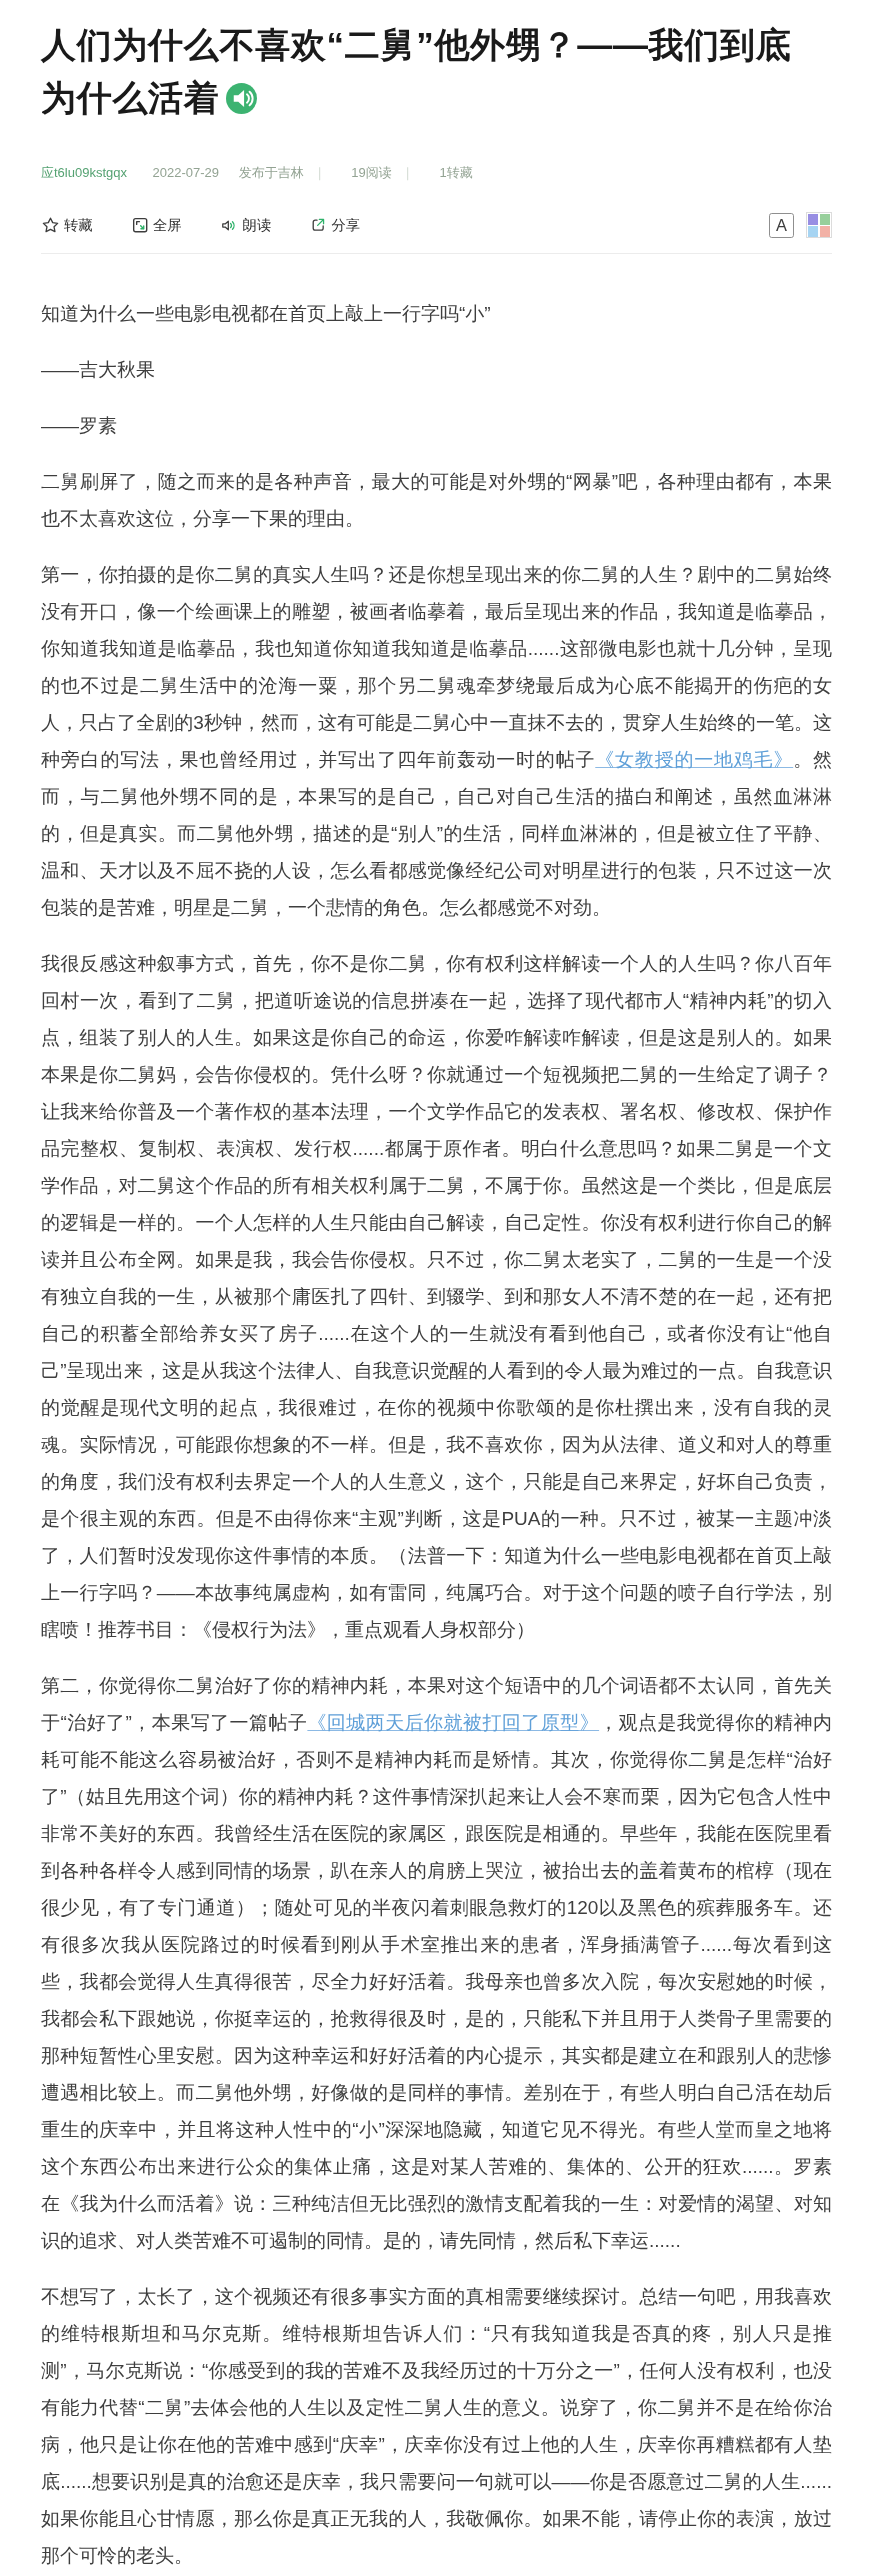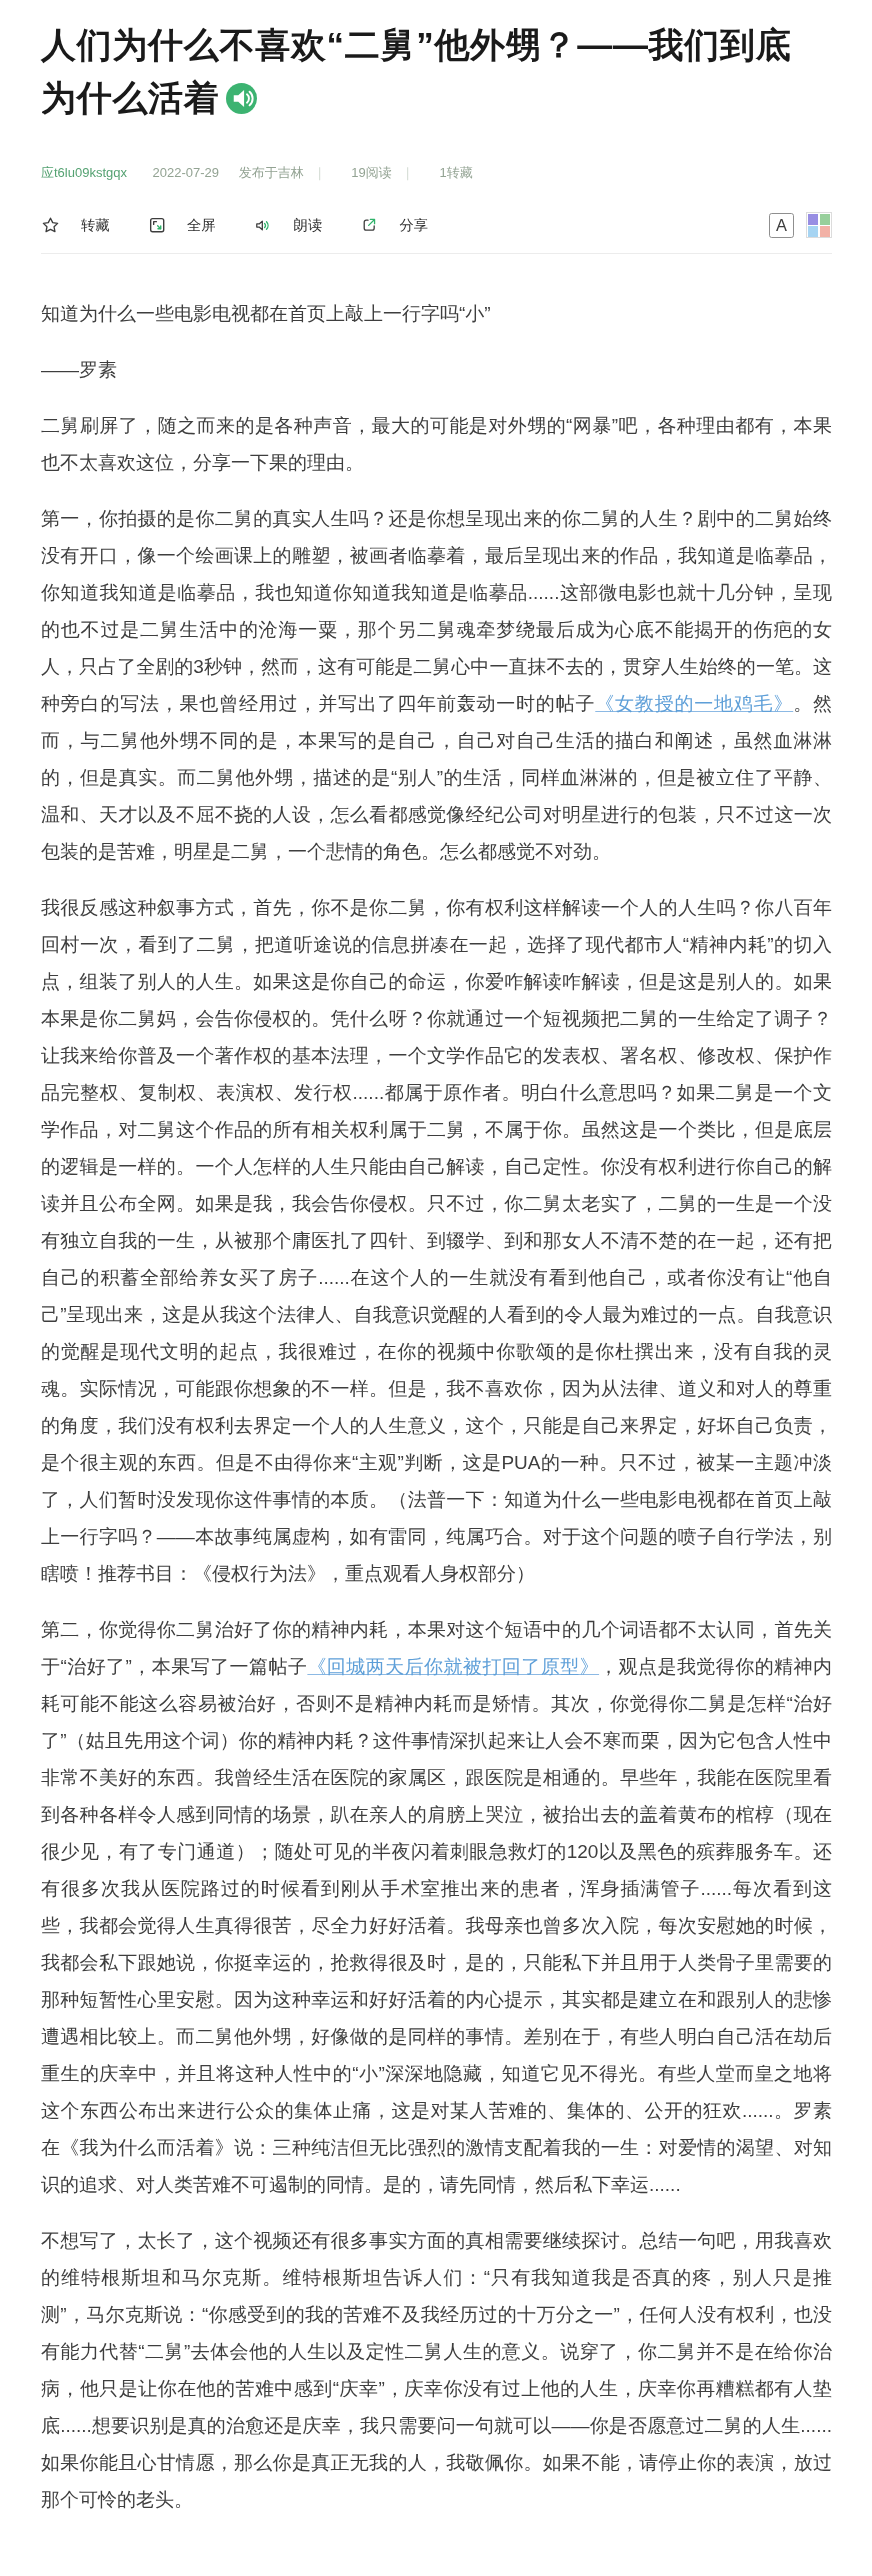--- a/index.html
+++ b/index.html
@@ -43,21 +43,21 @@
   .meta .sep { color: #c9d2c9; margin: 0 9.5px; }
   .toolbar {
     margin-top: 31px;
     display: flex;
     align-items: center;
     height: 26px;
   }
   .tool {
     display: inline-flex;
     align-items: center;
-    gap: 21px;
+    gap: 4px;
     margin-right: 38px;
     border: none;
     background: transparent;
     padding: 0;
     font-family: "Liberation Sans", sans-serif;
     font-size: 14.3px;
     color: #2f2f2f;
     cursor: pointer;
   }
   .tool svg { display: block; }
@@ -173,20 +173,21 @@
           <i style="background:#a6d4f2"></i>
           <i style="background:#f2b1a6"></i>
       </button>
     </span>
   </div>
 
   <div class="divider"></div>
 
   <div class="article">
       <p><span>知道为什么一些电影电视都在首页上敲上一行字吗“小”</span></p>
+      <p><span>——吉大秋果</span></p>
       <p><span>——罗素</span></p>
       <p><span>二舅刷屏了，随之而来的是各种声音，最大的可能是对外甥的“网暴”吧，各种理由都有，本果也不太喜欢这位，分享一下果的理由。</span></p>
       <p><span>第一，你拍摄的是你二舅的真实人生吗？还是你想呈现出来的你二舅的人生？剧中的二舅始终没有开口，像一个绘画课上的雕塑，被画者临摹着，最后呈现出来的作品，我知道是临摹品，你知道我知道是临摹品，我也知道你知道我知道是临摹品......这部微电影也就十几分钟，呈现的也不过是二舅生活中的沧海一粟，那个另二舅魂牵梦绕最后成为心底不能揭开的伤疤的女人，只占了全剧的3秒钟，然而，这有可能是二舅心中一直抹不去的，贯穿人生始终的一笔。这种旁白的写法，果也曾经用过，并写出了四年前轰动一时的帖子</span><a class="inline-link" href="javascript:void(0)">《女教授的一地鸡毛》</a><span>。然而，与二舅他外甥不同的是，本果写的是自己，自己对自己生活的描白和阐述，虽然血淋淋的，但是真实。而二舅他外甥，描述的是“别人”的生活，同样血淋淋的，但是被立住了平静、温和、天才以及不屈不挠的人设，怎么看都感觉像经纪公司对明星进行的包装，只不过这一次包装的是苦难，明星是二舅，一个悲情的角色。怎么都感觉不对劲。</span></p>
       <p><span>我很反感这种叙事方式，首先，你不是你二舅，你有权利这样解读一个人的人生吗？你八百年回村一次，看到了二舅，把道听途说的信息拼凑在一起，选择了现代都市人“精神内耗”的切入点，组装了别人的人生。如果这是你自己的命运，你爱咋解读咋解读，但是这是别人的。如果本果是你二舅妈，会告你侵权的。凭什么呀？你就通过一个短视频把二舅的一生给定了调子？让我来给你普及一个著作权的基本法理，一个文学作品它的发表权、署名权、修改权、保护作品完整权、复制权、表演权、发行权......都属于原作者。明白什么意思吗？如果二舅是一个文学作品，对二舅这个作品的所有相关权利属于二舅，不属于你。虽然这是一个类比，但是底层的逻辑是一样的。一个人怎样的人生只能由自己解读，自己定性。你没有权利进行你自己的解读并且公布全网。如果是我，我会告你侵权。只不过，你二舅太老实了，二舅的一生是一个没有独立自我的一生，从被那个庸医扎了四针、到辍学、到和那女人不清不楚的在一起，还有把自己的积蓄全部给养女买了房子......在这个人的一生就没有看到他自己，或者你没有让“他自己”呈现出来，这是从我这个法律人、自我意识觉醒的人看到的令人最为难过的一点。自我意识的觉醒是现代文明的起点，我很难过，在你的视频中你歌颂的是你杜撰出来，没有自我的灵魂。实际情况，可能跟你想象的不一样。但是，我不喜欢你，因为从法律、道义和对人的尊重的角度，我们没有权利去界定一个人的人生意义，这个，只能是自己来界定，好坏自己负责，是个很主观的东西。但是不由得你来“主观”判断，这是PUA的一种。只不过，被某一主题冲淡了，人们暂时没发现你这件事情的本质。（法普一下：知道为什么一些电影电视都在首页上敲上一行字吗？——本故事纯属虚构，如有雷同，纯属巧合。对于这个问题的喷子自行学法，别瞎喷！推荐书目：《侵权行为法》，重点观看人身权部分）</span></p>
       <p><span>第二，你觉得你二舅治好了你的精神内耗，本果对这个短语中的几个词语都不太认同，首先关于“治好了”，本果写了一篇帖子</span><a class="inline-link" href="javascript:void(0)">《回城两天后你就被打回了原型》</a><span>，观点是我觉得你的精神内耗可能不能这么容易被治好，否则不是精神内耗而是矫情。其次，你觉得你二舅是怎样“治好了”（姑且先用这个词）你的精神内耗？这件事情深扒起来让人会不寒而栗，因为它包含人性中非常不美好的东西。我曾经生活在医院的家属区，跟医院是相通的。早些年，我能在医院里看到各种各样令人感到同情的场景，趴在亲人的肩膀上哭泣，被抬出去的盖着黄布的棺椁（现在很少见，有了专门通道）；随处可见的半夜闪着刺眼急救灯的120以及黑色的殡葬服务车。还有很多次我从医院路过的时候看到刚从手术室推出来的患者，浑身插满管子......每次看到这些，我都会觉得人生真得很苦，尽全力好好活着。我母亲也曾多次入院，每次安慰她的时候，我都会私下跟她说，你挺幸运的，抢救得很及时，是的，只能私下并且用于人类骨子里需要的那种短暂性心里安慰。因为这种幸运和好好活着的内心提示，其实都是建立在和跟别人的悲惨遭遇相比较上。而二舅他外甥，好像做的是同样的事情。差别在于，有些人明白自己活在劫后重生的庆幸中，并且将这种人性中的“小”深深地隐藏，知道它见不得光。有些人堂而皇之地将这个东西公布出来进行公众的集体止痛，这是对某人苦难的、集体的、公开的狂欢......。罗素在《我为什么而活着》说：三种纯洁但无比强烈的激情支配着我的一生：对爱情的渴望、对知识的追求、对人类苦难不可遏制的同情。是的，请先同情，然后私下幸运......</span></p>
       <p><span>不想写了，太长了，这个视频还有很多事实方面的真相需要继续探讨。总结一句吧，用我喜欢的维特根斯坦和马尔克斯。维特根斯坦告诉人们：“只有我知道我是否真的疼，别人只是推测”，马尔克斯说：“你感受到的我的苦难不及我经历过的十万分之一”，任何人没有权利，也没有能力代替“二舅”去体会他的人生以及定性二舅人生的意义。说穿了，你二舅并不是在给你治病，他只是让你在他的苦难中感到“庆幸”，庆幸你没有过上他的人生，庆幸你再糟糕都有人垫底......想要识别是真的治愈还是庆幸，我只需要问一句就可以——你是否愿意过二舅的人生......如果你能且心甘情愿，那么你是真正无我的人，我敬佩你。如果不能，请停止你的表演，放过那个可怜的老头。</span></p>
     </div>
 
 </div>
 

